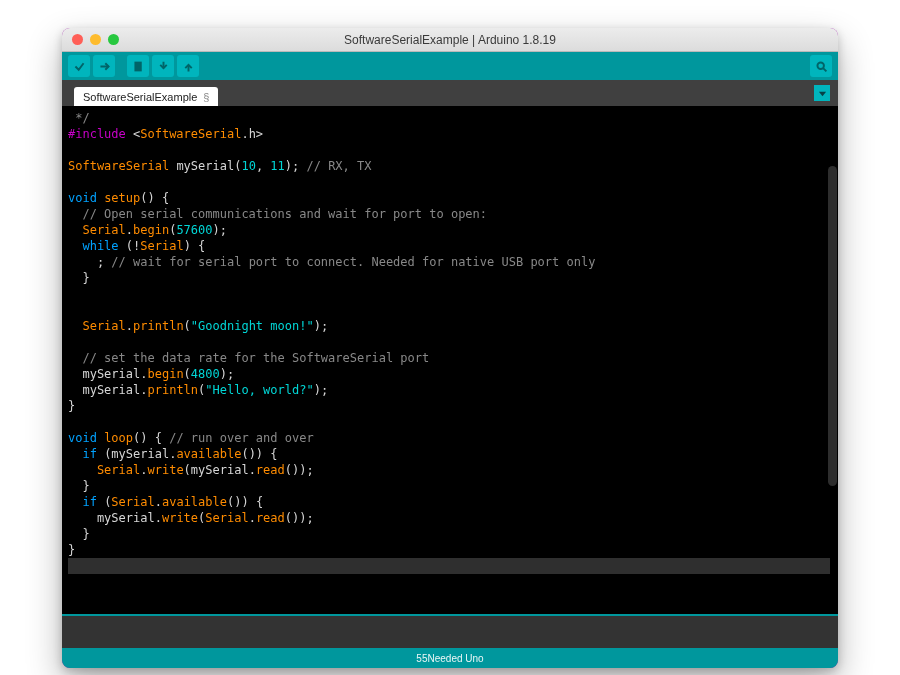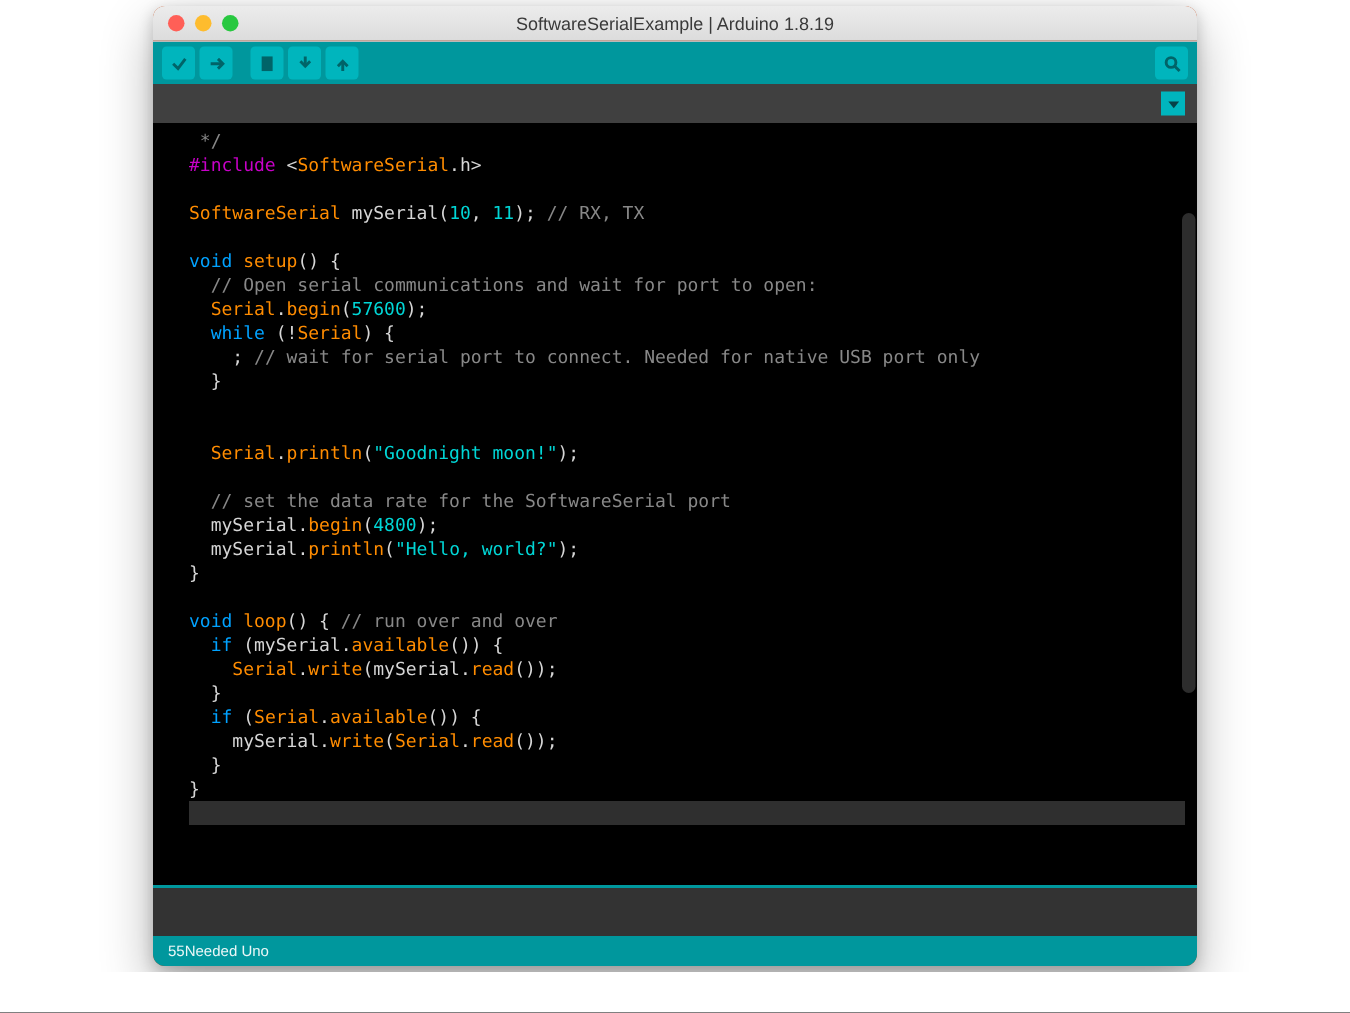--- a/index.html
+++ b/index.html
@@ -1,44 +1,44 @@
 <!DOCTYPE html>
 <html><head>
 <meta charset="utf-8">
 <style>
   * { margin:0; padding:0; box-sizing:border-box; }
   body { background:#fff; font-family:-apple-system,"Helvetica Neue",Arial,sans-serif; font-size:12px; }
-  .window { width:696px; height:640px; margin:4px auto; background:#c2410c; border-radius:8px;
+  .window { width:776px; height:640px; margin:28px auto; background:#a21caf; border-radius:8px;
             box-shadow:0 15px 35px rgba(0,0,0,.3),0 3px 10px rgba(0,0,0,.2); overflow:hidden; display:flex; flex-direction:column; }
   .titlebar { height:24px; background:linear-gradient(#ececec,#dcdcdc); border-bottom:1px solid #b9b9b9;
               display:flex; align-items:center; padding:0 10px; position:relative; }
   .traffic { display:flex; gap:7px; }
   .dot { width:11px; height:11px; border-radius:50%; }
   .dot.r{background:#ff5f57;} .dot.y{background:#febc2e;} .dot.g{background:#28c840;}
   .title { position:absolute; left:0; right:0; text-align:center; font-size:12px; color:#3a3a3a; pointer-events:none;}
   .toolbar { height:28px; background:#00979d; display:flex; align-items:center; padding:0 6px; justify-content:space-between; }
   .tlbtns { display:flex; gap:3px; align-items:center; }
   .tbtn { width:22px; height:22px; border-radius:3px; background:#00b5bd; display:flex; align-items:center; justify-content:center;
           color:#064247; cursor:pointer; }
   .tbtn svg { width:13px; height:13px; stroke:#006468; fill:none; stroke-width:2.4; }
   .tbtn.sq svg { fill:#006468; stroke:none; }
   .tbtn.sr { background:#00b5bd; }
   .tabrow { height:26px; background:#404040; display:flex; align-items:flex-end; padding-left:12px; position:relative;}
   .tab { background:#fff; color:#222; font-size:11px; padding:4px 9px 3px; border-radius:3px 3px 0 0; display:flex; align-items:center; gap:6px;}
   .tab .sec{color:#888;}
   .tabdrop { position:absolute; right:8px; top:5px; width:16px; height:16px; background:#00b5bd; display:flex; align-items:center; justify-content:center; cursor:pointer;}
   .tabdrop svg{width:9px;height:9px;fill:#064247;}
-  .editor { flex:1; background:#000; overflow:auto; padding:4px 8px 4px 24px; position:relative;}
+  .editor { flex:1; background:#000; overflow:auto; padding:4px 8px 4px 6px; position:relative;}
   .editor pre { font-family:Menlo,Consolas,monospace; font-size:12px; line-height:16px; color:#d6d6d6; white-space:pre; }
   .kw{color:#00a2ff;} .pp{color:#c800c8;} .ty{color:#ff8c00;} .fn{color:#ff8c00;}
   .str{color:#00d6d6;} .num{color:#00d6d6;} .cm{color:#888;}
   .ln2{color:#ff8c00;}
   .caret-line{background:#2f2f2f; display:inline-block; width:100%;}
   .console { height:34px; background:#333; border-top:2px solid #00979d; }
-  .status { height:20px; background:#00979d; display:flex; align-items:center; justify-content:flex-start;
+  .status { height:20px; background:#00979d; display:flex; align-items:center; justify-content:center;
             padding:0 10px; color:#eaf7f7; font-size:10px; }
   .scrollbar { position:absolute; right:1px; top:60px; width:9px; height:320px; background:rgba(180,180,180,.25); border-radius:5px;}
 </style>
 </head>
 <body>
 
 <div class="window">
   <div class="titlebar">
     <div class="traffic">
       <div class="dot r"></div>
@@ -82,20 +82,24 @@
     </div>
     <div class="tbtn sr">
         <svg viewBox="0 0 16 16">
           <circle cx="7" cy="7" r="4"></circle>
           <line x1="10" y1="10" x2="14" y2="14"></line>
         </svg>
       </div>
   </div>
 
   <div class="tabrow">
+    <div class="tab">
+      <span>SoftwareSerialExample</span>
+      <span class="sec">§</span>
+    </div>
     <div class="tabdrop">
         <svg viewBox="0 0 10 10">
           <polygon points="1,3 9,3 5,8"></polygon>
         </svg>
       </div>
   </div>
 
   <div class="editor">
     <div class="scrollbar"></div>
 <pre><span class="cm"> */</span>

